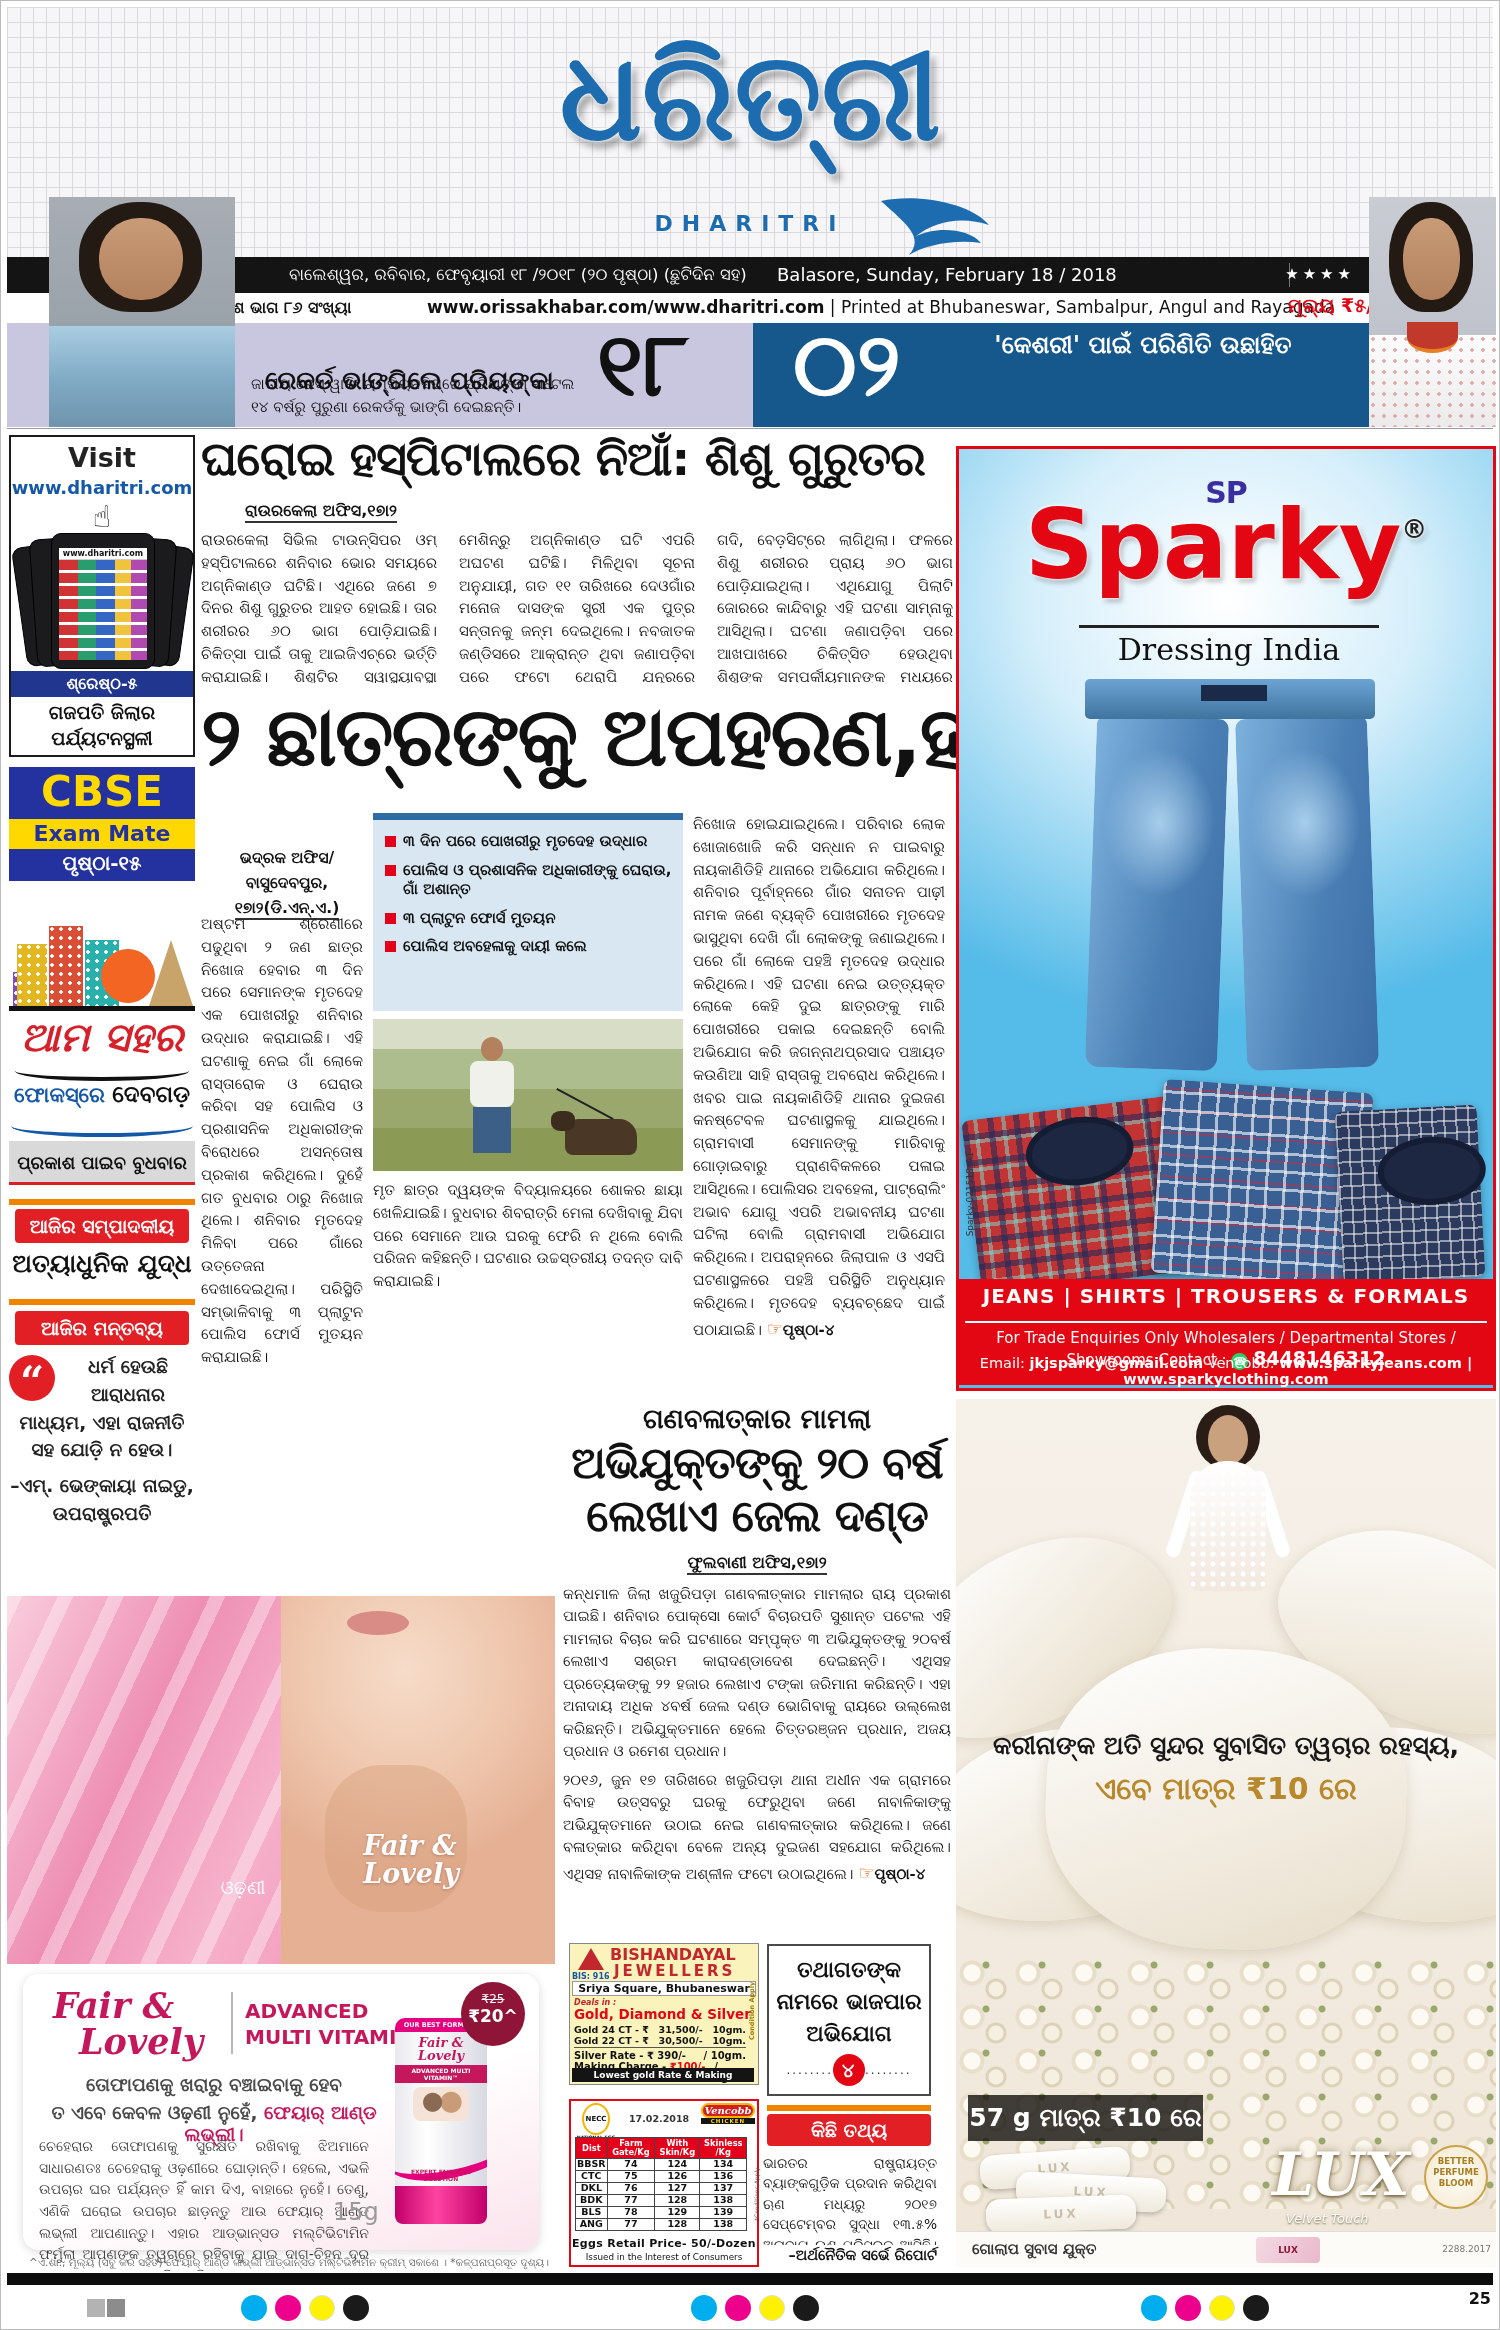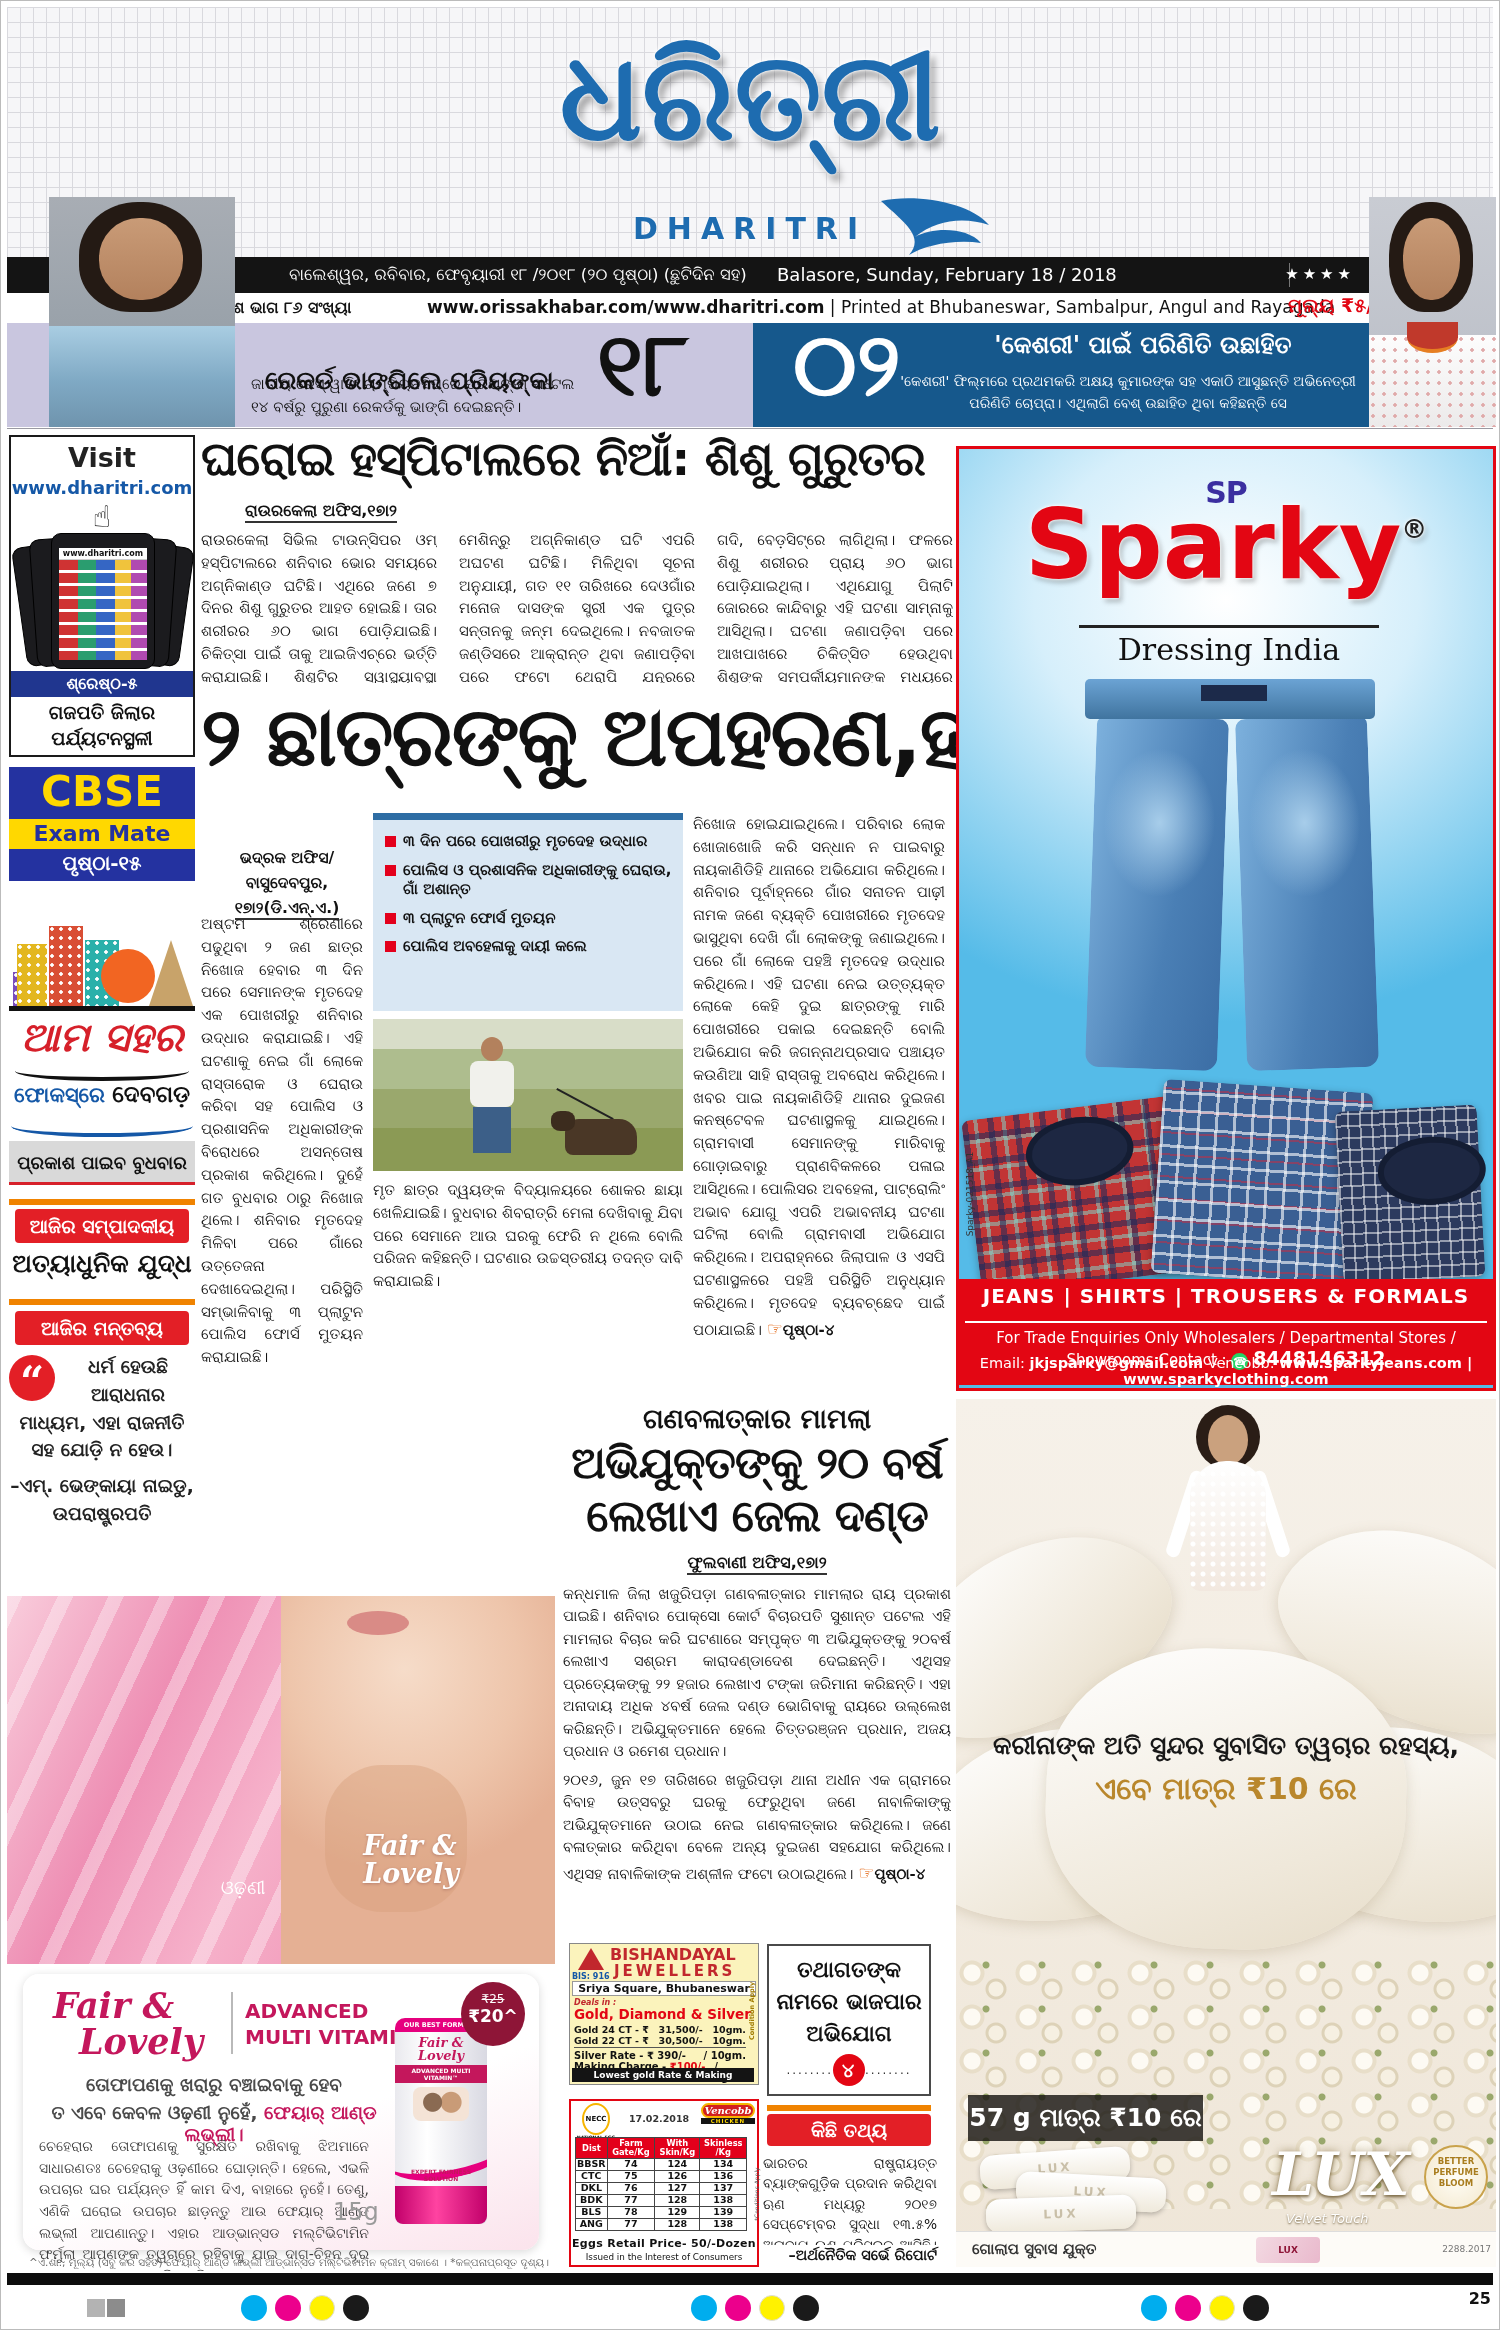--- a/index.html
+++ b/index.html
@@ -8,21 +8,21 @@
         border:1px solid #bbb;box-sizing:border-box;}
   .abs{position:absolute;}
   .ovh{overflow:hidden;}
 
   
   .masthead-grid{left:6px;top:6px;width:1486px;height:250px;background-color:#f6f6f8;
     background-image:repeating-linear-gradient(to right,#d9d9de 0 1px,transparent 1px 13px),
                      repeating-linear-gradient(to bottom,#d9d9de 0 1px,transparent 1px 15px);}
   .logo-odia{left:0;top:8px;width:100%;text-align:center;font-size:122px;font-weight:700;color:#1e6cb0;
     line-height:1.35;text-shadow:0 0 6px #fff,0 0 2px #fff,5px 7px 7px rgba(0,0,0,.35);}
-  .logo-latin{left:0;top:204px;width:100%;text-align:center;font-size:30px;font-weight:700;
+  .logo-latin{left:0;top:204px;width:100%;text-align:center;font-size:22px;font-weight:700;
     letter-spacing:9px;color:#1e6cb0;text-shadow:0 0 3px #fff;}
   .swoosh{left:868px;top:186px;}
   .datebar{left:6px;top:256px;width:1486px;height:36px;background:#141414;color:#fff;}
   .date-odia{left:282px;top:8px;font-size:16.5px;}
   .date-en{left:770px;top:7px;font-size:18px;}
   .datebar-div{left:1282px;top:6px;height:24px;border-left:1px solid #777;}
   .stars{right:138px;top:8px;font-size:15px;letter-spacing:4px;}
   .infoline{left:6px;top:292px;width:1486px;height:30px;background:#fff;}
   .edition{left:205px;top:5px;font-size:16px;font-weight:700;}
   .centerline{left:420px;top:4px;font-size:17px;}
@@ -359,21 +359,20 @@
   </div>
 
   <div class="abs teaser-left ovh">
     <div class="abs tl-title">ରେକର୍ଡ ଭାଙ୍ଗିଲେ ପ୍ରିୟଙ୍କା</div>
     <div class="abs tl-body">ଜାତୀୟ ରେସ୍ ୱାକିଂ ଚାମ୍ପିୟନସିପ୍‌ରେ ପ୍ରିୟଙ୍କା ପଟେଲ ୧୪ ବର୍ଷରୁ ପୁରୁଣା ରେକର୍ଡକୁ ଭାଙ୍ଗି ଦେଇଛନ୍ତି।</div>
     <div class="abs tl-num">୧୮</div>
   </div>
   <div class="abs teaser-right ovh">
     <div class="abs tr-num">୦୨</div>
     <div class="abs tr-title">'କେଶରୀ' ପାଇଁ ପରିଣିତି ଉଛାହିତ</div>
-    <div class="abs tr-body">'କେଶରୀ' ଫିଲ୍ମରେ ପ୍ରଥମକରି ଅକ୍ଷୟ କୁମାରଙ୍କ ସହ ଏକାଠି ଆସୁଛନ୍ତି ଅଭିନେତ୍ରୀ ପରିଣିତି ଚୋପ୍ରା। ଏଥିଲାଗି ବେଶ୍ ଉଛାହିତ ଥିବା କହିଛନ୍ତି ସେ</div>
   </div>
   <div class="abs teaser-rule"></div>
 
   <div class="abs portrait left-portrait ovh">
     <div class="p-hair"></div>
     <div class="p-face"></div>
     <div class="p-top-blue"></div>
   </div>
   <div class="abs portrait right-portrait ovh">
     <div class="p-hair"></div>

